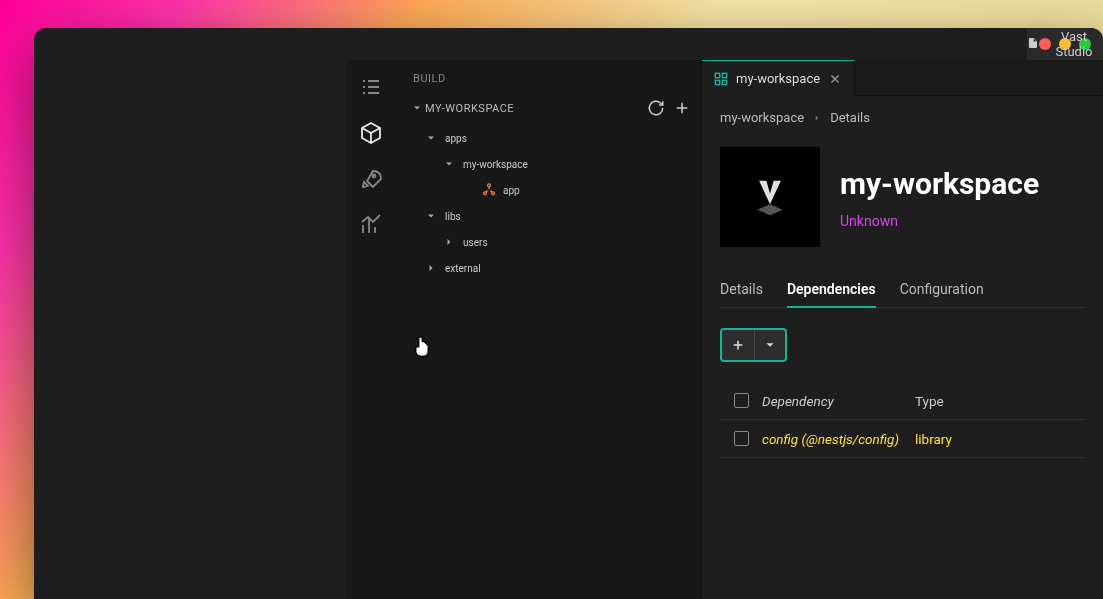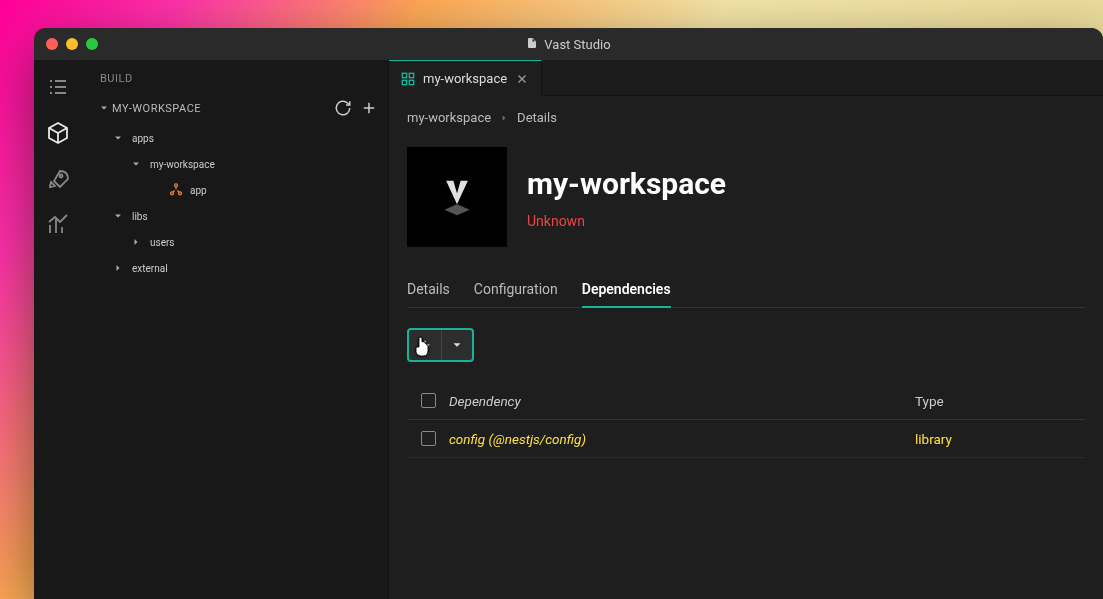--- a/index.html
+++ b/index.html
@@ -16,20 +16,21 @@
     left: 34px;
     top: 28px;
     right: 0;
     bottom: 0;
     background: #1e1e1e;
     border-radius: 12px 12px 0 0;
     overflow: hidden;
     display: flex;
     flex-direction: column;
     box-shadow: 0 20px 60px rgba(0,0,0,0.5);
+    align-items: flex-end;
   }
   .titlebar {
     height: 32px;
     background: #2a2a2a;
     display: flex;
     align-items: center;
     padding: 0 12px;
     position: relative;
     flex-shrink: 0;
   }
@@ -91,21 +92,21 @@
   .content { padding: 14px 18px 0 18px; color: #ddd; overflow: auto; flex: 1; }
   .breadcrumb { display: flex; align-items: center; gap: 8px; font-size: 13px; color: #bbb; }
   .breadcrumb .sep { color: #777; display: inline-flex; }
   .header-block { display: flex; gap: 20px; margin-top: 22px; align-items: center; }
   .thumb {
     width: 100px; height: 100px; background: #000; display: flex;
     align-items: center; justify-content: center; color: #e0e0e0;
   }
   .thumb svg { width: 58px; height: 58px; }
   .header-info h1 { font-size: 30px; font-weight: 700; color: #fff; }
-  .header-info .sub { color: #ef4444; font-size: 14px; margin-top: 12px; }
+  .header-info .sub { color: #d946ef; font-size: 14px; margin-top: 12px; }
   .subtabs { display: flex; gap: 24px; margin-top: 24px; border-bottom: 1px solid #333; }
   .subtab {
     padding: 10px 0; font-size: 14px; color: #bbb; cursor: pointer; position: relative;
   }
   .subtab.active { color: #fff; font-weight: 600; }
   .subtab.active::after {
     content: ""; position: absolute; left: 0; right: 0; bottom: -1px;
     height: 2px; background: #18b29a;
   }
   .toolbar { margin-top: 20px; display: flex; }
@@ -303,22 +304,22 @@
             </svg>
           </div>
           <div class="header-info">
             <h1>my-workspace</h1>
             <div class="sub">Unknown</div>
           </div>
         </div>
 
         <div class="subtabs">
           <div class="subtab">Details</div>
+          <div class="subtab active">Dependencies</div>
           <div class="subtab">Configuration</div>
-          <div class="subtab active">Dependencies</div>
         </div>
 
         <div class="toolbar">
           <div class="add-btn-group">
             <div class="seg">
               <svg viewBox="0 0 16 16" stroke="currentColor" stroke-width="1.8">
                   <path d="M8 3v10M3 8h10"></path>
                 </svg>
             </div>
             <div class="seg">

